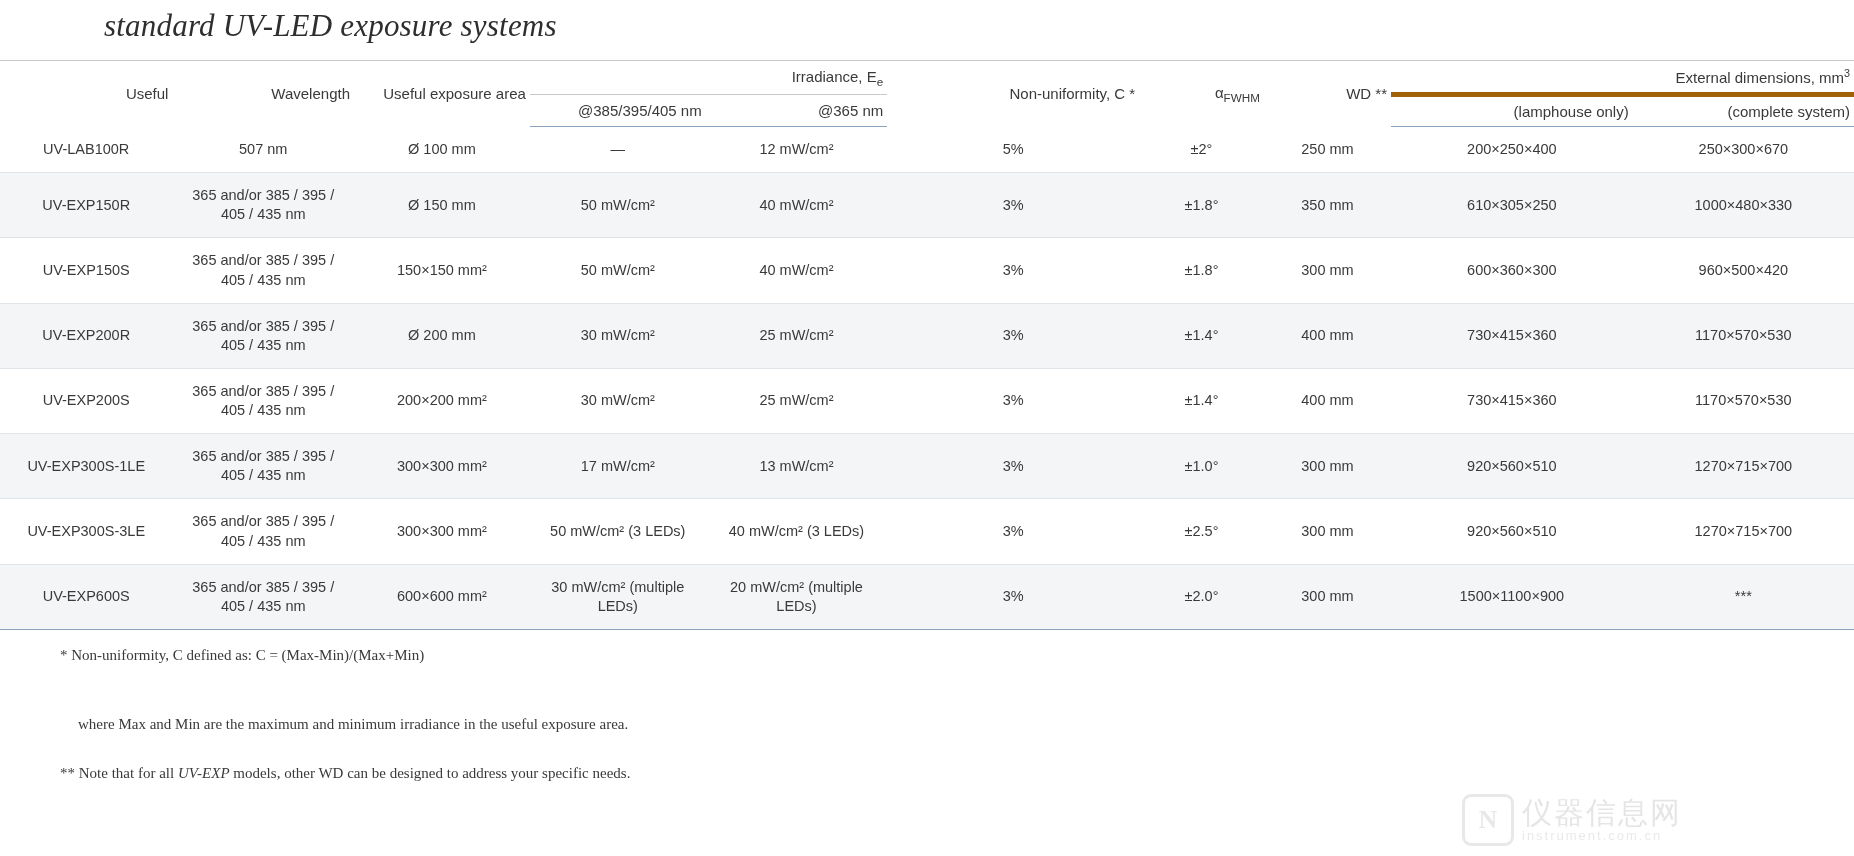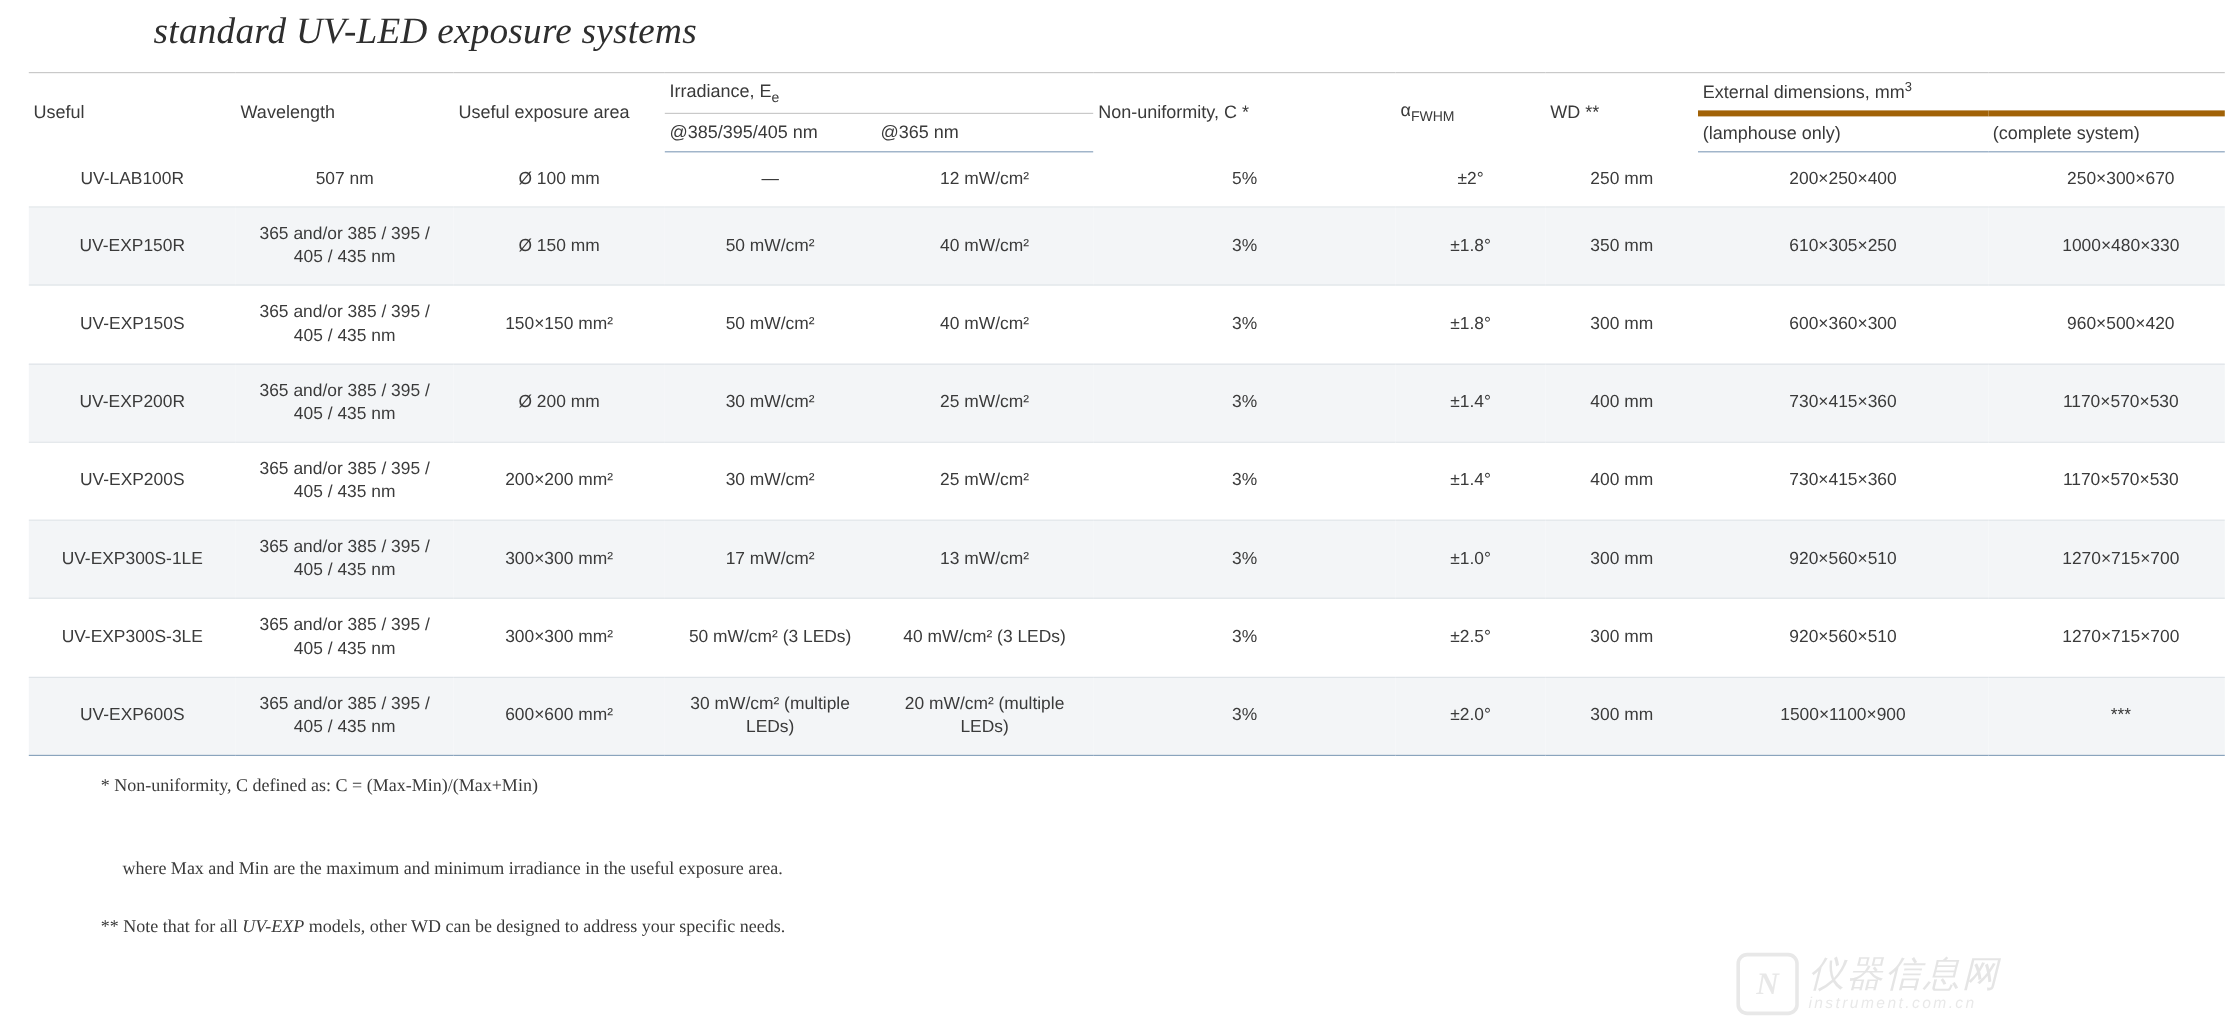--- a/index.html
+++ b/index.html
@@ -13,21 +13,20 @@
     font-family: "Liberation Sans", sans-serif;
     color: #333333;
     overflow: hidden;
     position: relative;
   }
   .page {
     width: 1690px;
     height: 856px;
     position: relative;
     box-sizing: border-box;
-    padding-left: 24px;
   }
   .heading {
     font-family: "Liberation Serif", serif;
     font-style: italic;
     font-size: 31px;
     color: #2e2e2e;
     padding: 8px 0 0 104px;
     letter-spacing: 0.2px;
   }
   table.spec {
@@ -36,21 +35,21 @@
     table-layout: fixed;
     margin-top: 16px;
     font-size: 14.5px;
   }
   table.spec thead th {
     font-weight: normal;
     color: #3a3a3a;
     font-size: 15px;
     vertical-align: middle;
     padding: 6px 4px;
-    text-align: left;
+    text-align: right;
   }
   .thead-top {
     border-top: 1px solid #c9c9c9;
   }
   .grp-irr {
     border-bottom: 1px solid #c9c9c9;
   }
   .grp-ext {
     border-bottom: 5px solid #a16207;
   }
@@ -97,27 +96,26 @@
     margin-top: 46px;
   }
   .notes .note2 {
     margin-top: 26px;
   }
   .notes em {
     font-style: italic;
   }
   .watermark {
     position: absolute;
-    right: 23px;
+    right: 8px;
     bottom: 10px;
     display: flex;
     align-items: center;
     opacity: 0.22;
     pointer-events: none;
-    font-style: italic;
   }
   .wm-logo {
     width: 46px;
     height: 46px;
     border: 3px solid #999;
     border-radius: 9px;
     display: flex;
     align-items: center;
     justify-content: center;
     font-size: 26px;

